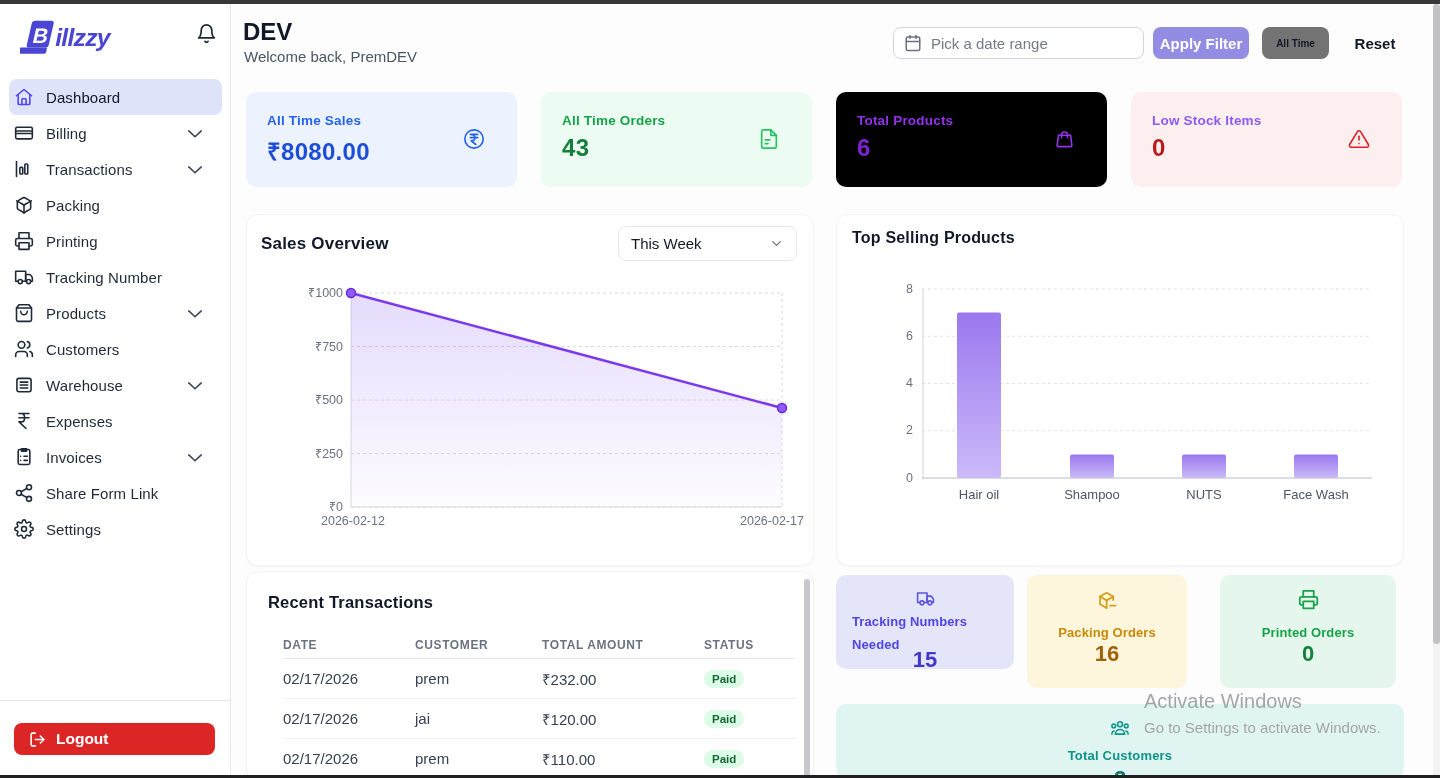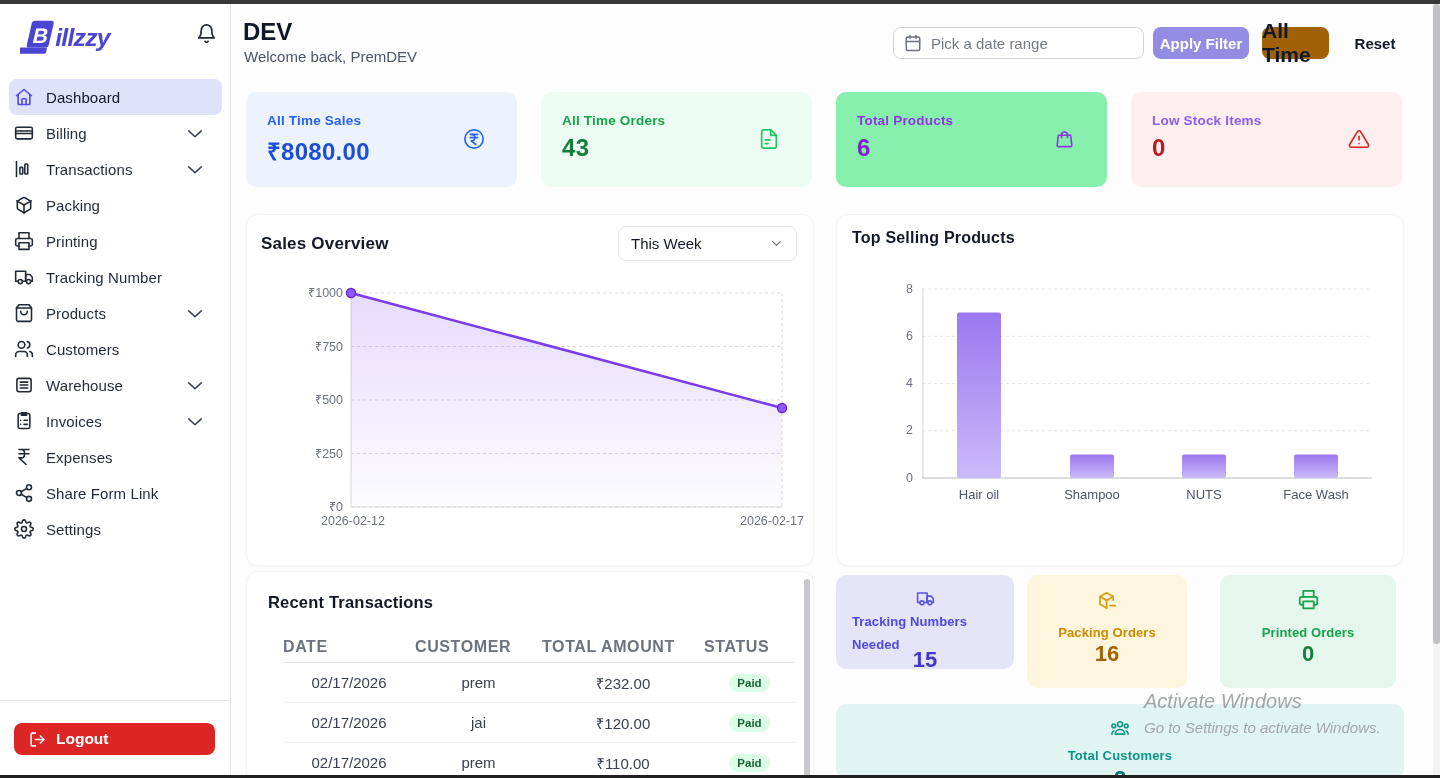--- a/index.html
+++ b/index.html
@@ -22,56 +22,56 @@
 .chev { color:#374151; }
 .sep { position:absolute; left:0; top:696px; width:230px; border-top:1px solid #e5e7eb; }
 .logout { position:absolute; left:14px; top:719px; width:201px; height:32px; background:#dc2626; color:#fff; border-radius:8px; display:flex; align-items:center; justify-content:flex-start; padding-left:15px; font-size:15.5px; font-weight:bold; gap:10px; }
 
 .main { position:absolute; left:232px; top:4px; width:1201px; height:771px; background:#fdfdfe; }
 .pagetitle { position:absolute; left:11px; top:14px; font-size:24px; font-weight:bold; color:#111827; }
 .welcome { position:absolute; left:12px; top:44px; font-size:15px; color:#4b5563; }
 .datebox { position:absolute; left:661px; top:23px; width:251px; height:32px; border:1px solid #d1d5db; border-radius:8px; background:#fff; display:flex; align-items:center; padding:0 10px; color:#6b7280; }
 .datebox span { font-size:15px; color:#737b87; margin-left:9px; }
 .btn-apply { position:absolute; left:921px; top:23px; width:96px; height:32px; background:#928de2; color:#fff; border-radius:8px; font-size:15px; font-weight:bold; display:flex; align-items:center; justify-content:center; }
-.btn-alltime { position:absolute; left:1030px; top:23px; width:67px; height:32px; background:#a16207; color:#111827; border-radius:8px; font-size:21px; font-weight:bold; display:flex; align-items:center; justify-content:center; }
+.btn-alltime { position:absolute; left:1030px; top:23px; width:67px; height:32px; background:#737373; color:#111827; border-radius:8px; font-size:10px; font-weight:bold; display:flex; align-items:center; justify-content:center; }
 .btn-reset { position:absolute; left:1113px; top:23px; width:60px; height:32px; color:#111827; font-size:15px; font-weight:bold; display:flex; align-items:center; justify-content:center; }
 
 .stat { position:absolute; top:88px; height:95px; width:271px; border-radius:10px; }
 .stat .lb { position:absolute; left:21px; top:21px; font-size:13.5px; font-weight:bold; letter-spacing:0.2px; }
 .stat .vl { position:absolute; left:21px; top:42px; font-size:24px; font-weight:bold; letter-spacing:0.3px; }
 .stat .ic { position:absolute; right:32px; top:36px; }
 .s1 { left:14px; background:#edf3fe; } .s1 .lb{color:#2563eb;} .s1 .vl{color:#1d4ed8;}
 .s2 { left:309px; background:#ecfcf2; } .s2 .lb{color:#16a34a;} .s2 .vl{color:#15803d;}
-.s3 { left:604px; background:#86efac; } .s3 .lb{color:#9333ea;} .s3 .vl{color:#7e22ce;}
+.s3 { left:604px; background:#000000; } .s3 .lb{color:#9333ea;} .s3 .vl{color:#7e22ce;}
 .s4 { left:899px; background:#fdefef; } .s4 .lb{color:#8b5cf6;} .s4 .vl{color:#b91c1c;}
 
 .card { position:absolute; background:#fff; border:1px solid #f3f4f6; border-radius:12px; box-shadow:0 1px 2px rgba(0,0,0,0.04); }
 .saleso { left:14px; top:210px; width:568px; height:352px; }
 .topsell { left:604px; top:210px; width:568px; height:352px; }
 .cardtitle { font-size:17px; font-weight:bold; color:#111827; letter-spacing:0.2px; }
 .tw { position:absolute; right:16px; top:11px; width:179px; height:35px; border:1px solid #e5e7eb; border-radius:8px; display:flex; align-items:center; padding:0 12px; font-size:15px; color:#111827; justify-content:space-between; background:#fff; }
 
 .trans { left:14px; top:567px; width:568px; height:211px; }
 table.tx { border-collapse:collapse; width:512px; margin:0 0 0 36px; font-size:15px; }
-table.tx th { text-align:left; color:#6b7280; font-size:16px; letter-spacing:0.6px; font-weight:bold; padding:6px 0 6px 0; border-bottom:1px solid #e5e7eb; }
-table.tx td { color:#374151; padding:9.5px 0; border-bottom:1px solid #eef0f3;text-align:center; }
+table.tx th { text-align:left; color:#6b7280; font-size:12px; letter-spacing:0.6px; font-weight:bold; padding:6px 0 6px 0; border-bottom:1px solid #e5e7eb; }
+table.tx td { color:#374151; padding:9.5px 0; border-bottom:1px solid #eef0f3; }
 .paid { display:inline-block; background:#dcfce7; color:#166534; font-size:11.5px; font-weight:bold; padding:3px 8px; border-radius:10px; }
 
 .mini { position:absolute; border-radius:10px; text-align:center; }
 .m1 { left:604px; top:571px; width:178px; height:94px; background:#e5e5fa; color:#4f46e5; }
 .m2 { left:795px; top:571px; width:160px; height:113px; background:#fdf5dc; color:#ca8a04; }
 .m3 { left:988px; top:571px; width:176px; height:113px; background:#e5f7ec; color:#16a34a; }
 .mini .t { font-size:13px; font-weight:bold; margin-top:4px; padding:0 18px; line-height:1.75; letter-spacing:0.1px; }
 .mini .n { font-size:22px; font-weight:bold; margin-top:-4px; }
 .m1 .n { color:#4338ca; } .m2 .n { color:#a16207; } .m3 .n { color:#15803d; }
 .custcard { position:absolute; left:604px; top:700px; width:568px; height:74px; background:#e0f5f1; border-radius:10px; text-align:center; color:#0d9488; }
 .custcard .t { font-size:13px; font-weight:bold; margin-top:8px; letter-spacing:0.2px; }
 .custcard .n { font-size:22px; font-weight:bold; color:#0f766e; margin-top:3px; }
 
-.aw { position:absolute; left:1144px; top:690px; color:#9aa0a6; z-index:45;font-style:italic; }
+.aw { position:absolute; left:1144px; top:690px; color:#9aa0a6; z-index:45; }
 .aw .l1 { font-size:20px; color:#a3a6a9; }
 .aw .l2 { font-size:15px; margin-top:6px; color:#a3a6a9; }
 </style>
 </head>
 <body>
 <div class="topstrip"></div>
 <div class="botstrip"></div>
 <div class="vscroll">
     <div class="thumb"></div>
   </div>
@@ -175,35 +175,35 @@
           <rect x="3.5" y="4" width="17" height="16" rx="2.5"></rect>
           <path d="M7.5 8.5h9M7.5 12h9M7.5 15.5h9"></path>
         </svg>
     <span class="lbl">Warehouse</span>
     <svg class="chev" width="20" height="20" viewBox="0 0 24 24" fill="none" stroke="currentColor" stroke-width="1.8" stroke-linecap="round" stroke-linejoin="round">
           <polyline points="4.5 9.5 12 16.5 19.5 9.5"></polyline>
         </svg>
   </div>
       <div class="nav-item">
     <svg width="20" height="20" viewBox="0 0 24 24" fill="none" stroke="currentColor" stroke-width="1.9" stroke-linecap="round" stroke-linejoin="round">
+          <path d="M6 3h12M6 8h12M6 13l8.5 8M6 13h3c5 0 5-10 0-10" transform="translate(0,0)"></path>
+        </svg>
+    <span class="lbl">Expenses</span>
+
+  </div>
+      <div class="nav-item">
+    <svg width="20" height="20" viewBox="0 0 24 24" fill="none" stroke="currentColor" stroke-width="1.9" stroke-linecap="round" stroke-linejoin="round">
           <rect x="5" y="3" width="14" height="18" rx="2"></rect>
           <path d="M9 2h6v3H9z" fill="currentColor"></path>
           <path d="M12 11h4M12 16h4M8 11h.01M8 16h.01"></path>
         </svg>
     <span class="lbl">Invoices</span>
     <svg class="chev" width="20" height="20" viewBox="0 0 24 24" fill="none" stroke="currentColor" stroke-width="1.8" stroke-linecap="round" stroke-linejoin="round">
           <polyline points="4.5 9.5 12 16.5 19.5 9.5"></polyline>
         </svg>
-  </div>
-      <div class="nav-item">
-    <svg width="20" height="20" viewBox="0 0 24 24" fill="none" stroke="currentColor" stroke-width="1.9" stroke-linecap="round" stroke-linejoin="round">
-          <path d="M6 3h12M6 8h12M6 13l8.5 8M6 13h3c5 0 5-10 0-10" transform="translate(0,0)"></path>
-        </svg>
-    <span class="lbl">Expenses</span>
-
   </div>
       <div class="nav-item">
     <svg width="20" height="20" viewBox="0 0 24 24" fill="none" stroke="currentColor" stroke-width="1.9" stroke-linecap="round" stroke-linejoin="round">
           <circle cx="18" cy="5" r="3"></circle>
           <circle cx="6" cy="12" r="3"></circle>
           <circle cx="18" cy="19" r="3"></circle>
           <line x1="8.6" y1="13.5" x2="15.4" y2="17.5"></line>
           <line x1="15.4" y1="6.5" x2="8.6" y2="10.5"></line>
         </svg>
     <span class="lbl">Share Form Link</span>

